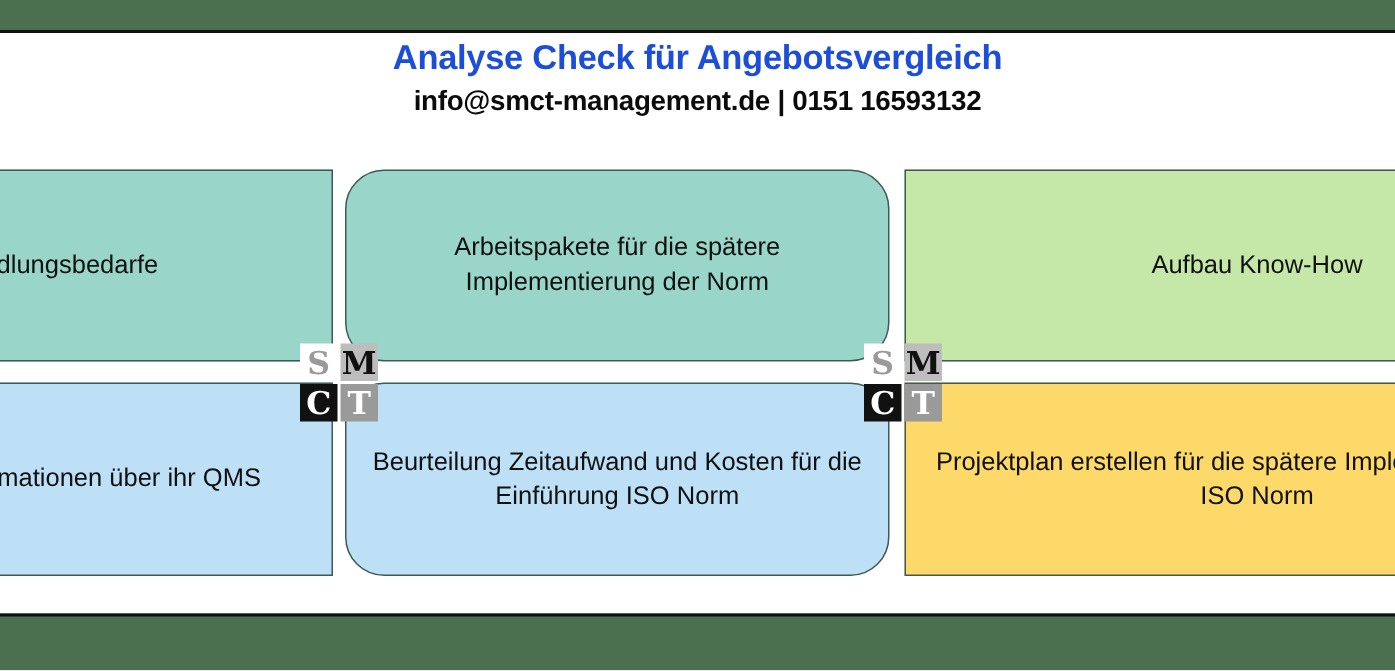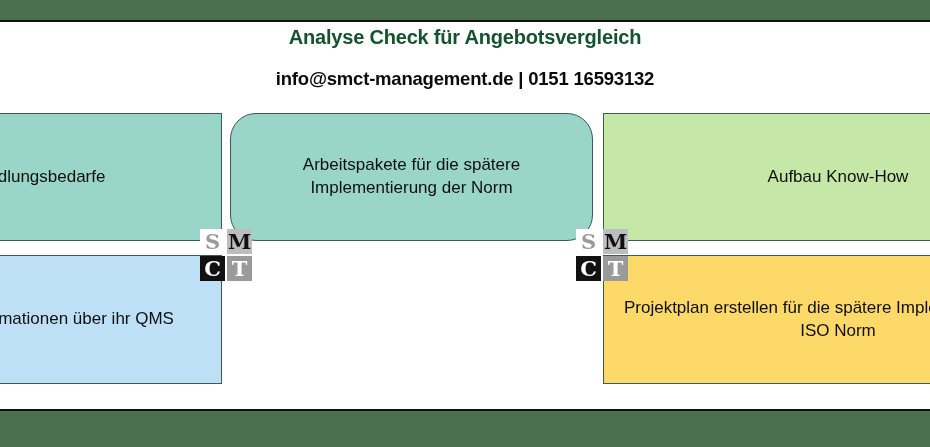--- a/index.html
+++ b/index.html
@@ -40,29 +40,29 @@
 
   
   .header {
     position: absolute;
     top: 26px;
     left: 0;
     width: 930px;
     text-align: center;
   }
   .title {
-    font-size: 20px;
+    font-size: 23px;
     font-weight: bold;
-    color: #14532d;
+    color: #1d4ed8;
     letter-spacing: -0.2px;
     line-height: 1.12;
     white-space: nowrap;
   }
   .subtitle {
-    margin-top: 20px;
+    margin-top: 4px;
     font-size: 18.5px;
     font-weight: bold;
     color: #0b0b0b;
     letter-spacing: -0.2px;
     line-height: 1.15;
     white-space: nowrap;
   }
 
   
   .box {
@@ -137,20 +137,23 @@
   </div>
 
   <div class="box col3 row1" style="background:#c5e8a8">
     <span>Aufbau Know-How</span>
   </div>
 
   <div class="box col1 row2" style="background:#bde0f7">
     <span>erhalten Informationen über ihr QMS</span>
   </div>
 
+  <div class="box col2 row2" style="background:#bde0f7">
+    <span>Beurteilung Zeitaufwand und Kosten für die Einführung ISO Norm</span>
+  </div>
 
   <div class="box col3 row2" style="background:#fcd968">
     <span>Projektplan erstellen für die spätere Implementierung der ISO Norm</span>
   </div>
 
   <div class="smct smct-1">
     <div class="q q-s">S</div>
     <div class="q q-m">M</div>
     <div class="q q-c">C</div>
     <div class="q q-t">T</div>

